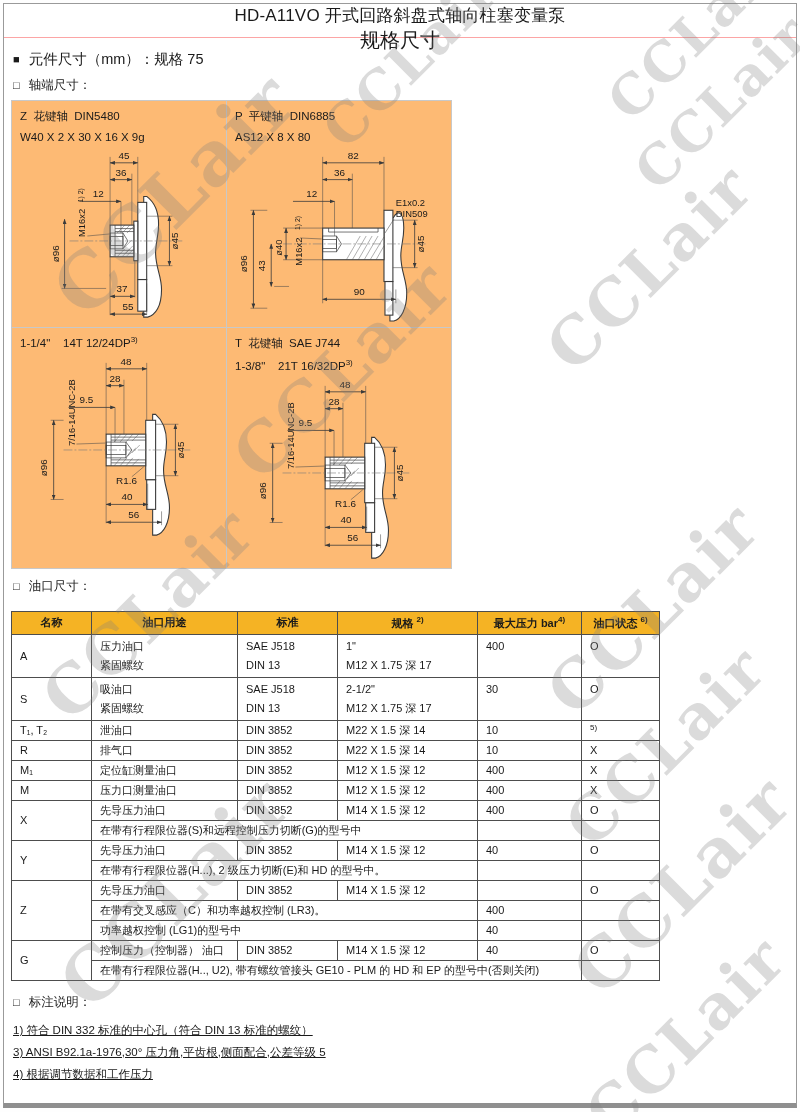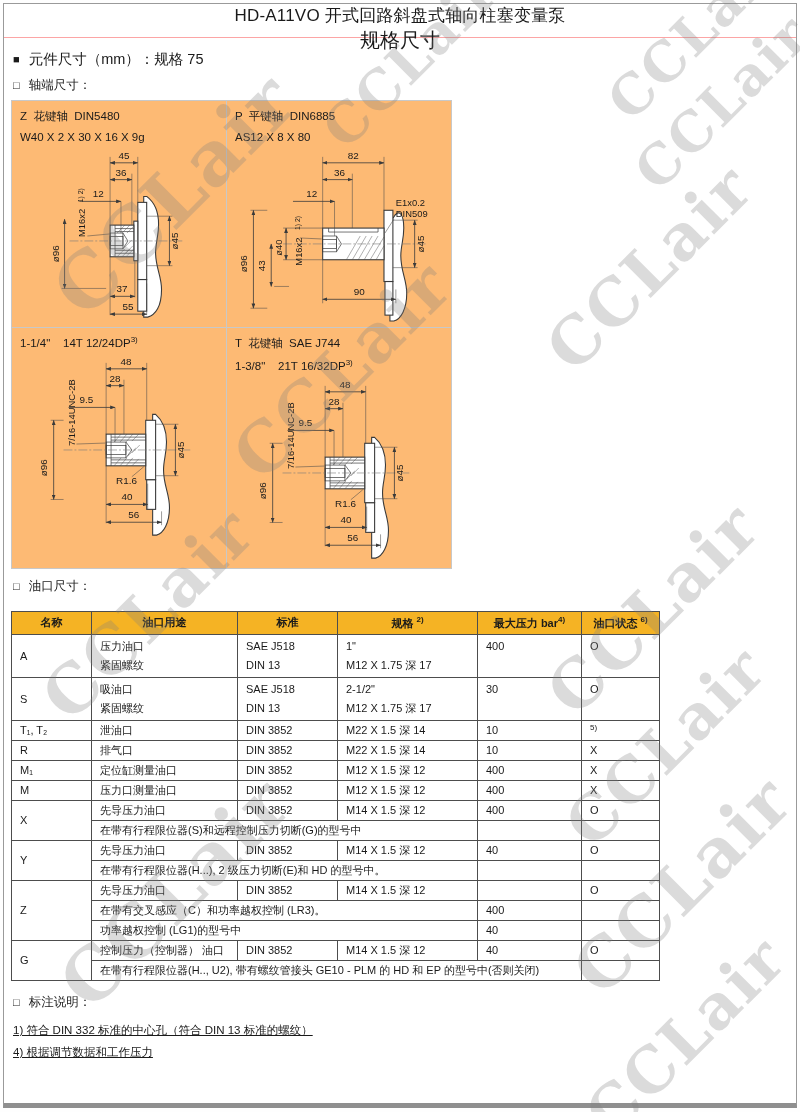--- a/index.html
+++ b/index.html
@@ -507,20 +507,21 @@
         </tbody>
       </table>
 
       <div class="sec sec-sm" style="margin-top:13px">
         <span class="mk">□</span>
         <span>标注说明：</span>
       </div>
 
       <div class="notes-grid">
         <div>1) 符合 DIN 332 标准的中心孔（符合 DIN 13 标准的螺纹）</div>
+        <div>3) ANSI B92.1a-1976,30° 压力角,平齿根,侧面配合,公差等级 5</div>
         <div>4) 根据调节数据和工作压力</div>
       </div>
 
     </div>
   </div>
 
   <div class="wm" style="left:300px; top:28px;  font-size:54px;">CCLair</div>
   <div class="wm" style="left:585px; top:0px;   font-size:54px;">CCLair</div>
   <div class="wm" style="left:612px; top:70px;  font-size:54px;">CCLair</div>
   <div class="wm" style="left:22px;  top:150px; font-size:76px;">CCLair</div>

